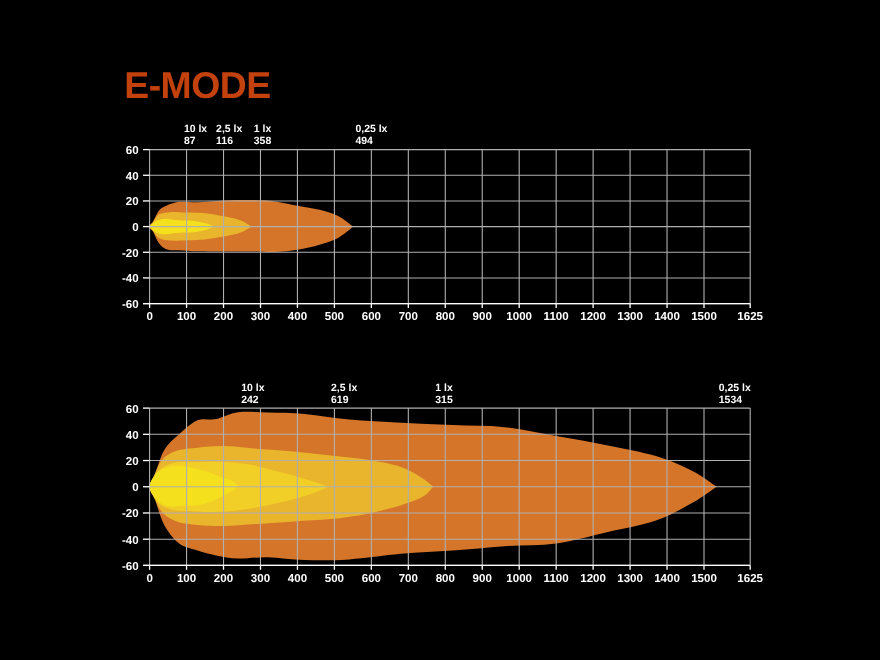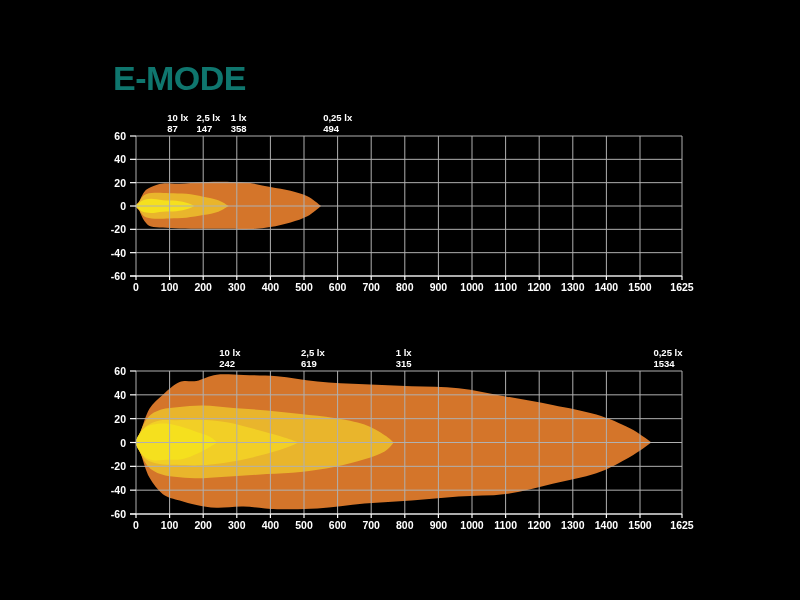--- a/index.html
+++ b/index.html
@@ -8,21 +8,21 @@
     font-family:"Liberation Sans",sans-serif;color:#fff;
     -webkit-font-smoothing:antialiased;
   }
   .stage{position:relative;width:800px;height:600px;}
 
   .chart-block{position:absolute;}
   #block-emode{left:0;top:0;width:800px;height:300px;}
   #block-xmode{left:0;top:300px;width:800px;height:300px;}
 
   .chart-title{
-    position:absolute;font-weight:bold;color:#0f766e;
+    position:absolute;font-weight:bold;color:#c2410c;
     letter-spacing:-0.5px;white-space:nowrap;
   }
   #title-emode{left:113px;top:59px;font-size:34px;}
   #title-xmode{left:113px;top:5px;font-size:34px;}
 
   .lux-markers{position:absolute;left:0;top:0;width:687px;height:30px;}
   .lux-marker{
     position:absolute;white-space:nowrap;font-size:9.5px;
     font-weight:bold;line-height:11px;color:#fff;text-align:left;
   }
@@ -38,21 +38,21 @@
 
   <div class="chart-block" id="block-emode">
     <div class="chart-title" id="title-emode">E-MODE</div>
     <div class="lux-markers" id="lux-emode" style="top: 112px; height: 26px;">
         <div class="lux-marker" style="left: 167.232px; top: 0px;">
           <span class="lx">10 lx</span>
           <span class="dist">87</span>
         </div>
         <div class="lux-marker" style="left: 196.464px; top: 0px;">
           <span class="lx">2,5 lx</span>
-          <span class="dist">147</span>
+          <span class="dist">116</span>
         </div>
         <div class="lux-marker" style="left: 230.736px; top: 0px;">
           <span class="lx">1 lx</span>
           <span class="dist">358</span>
         </div>
         <div class="lux-marker" style="left: 323.136px; top: 0px;">
           <span class="lx">0,25 lx</span>
           <span class="dist">494</span>
         </div>
       </div>

